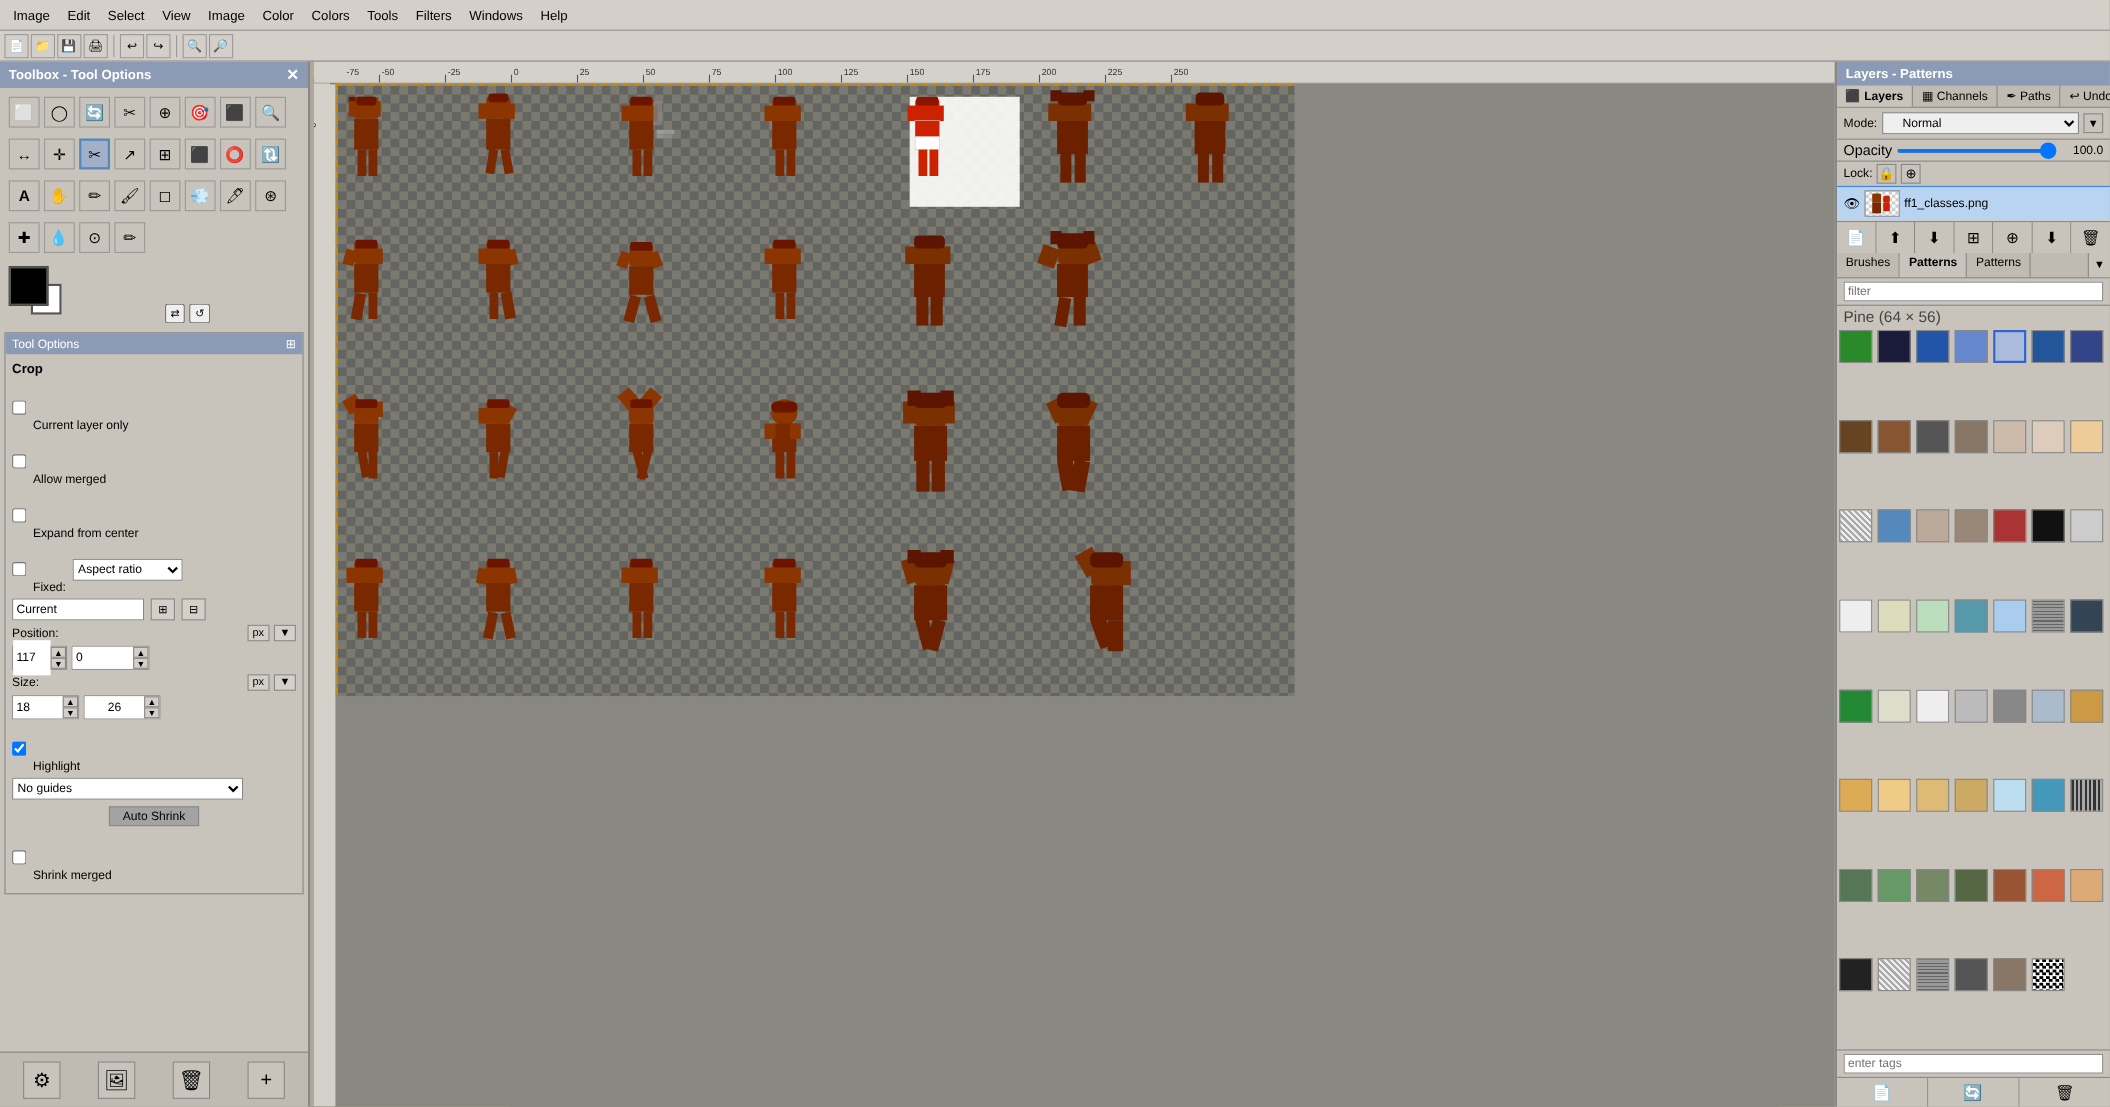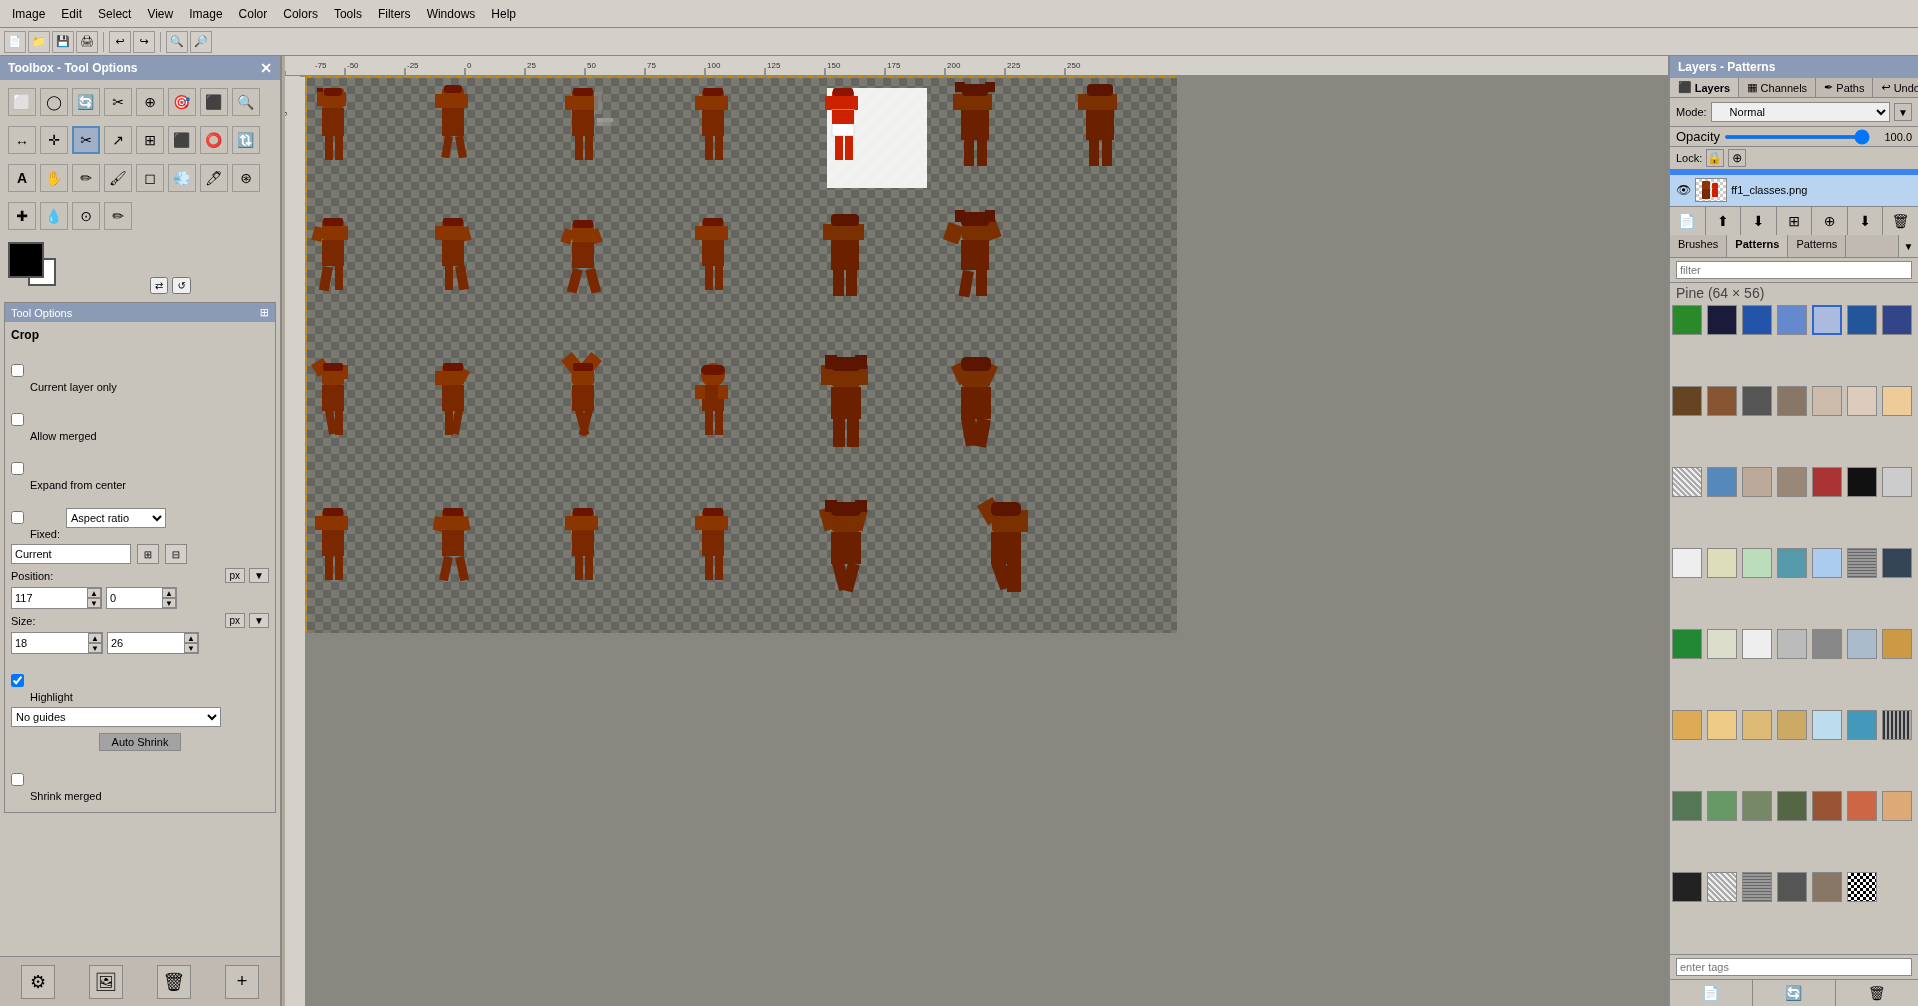--- a/index.html
+++ b/index.html
@@ -224,21 +224,21 @@
       gap: 4px;
       border-bottom: 1px solid #888;
     }
     .opacity-label { font-size: 13px; }
     .opacity-slider { flex: 1; height: 4px; }
     .opacity-value { font-size: 11px; width: 38px; text-align: right; }
     .lock-row {
       display: flex; align-items: center;
       padding: 2px 6px;
       gap: 4px;
-      border-bottom: 6px solid #3b82f6;
+      border-bottom: 1px solid #3b82f6;
     }
     .lock-label { font-size: 11px; }
     .lock-btn { width: 18px; height: 18px; border: 1px solid #888; background: #c8c3bb; display: flex; align-items: center; justify-content: center; cursor: pointer; font-size: 12px; }
 
     
     .layer-row {
       display: flex;
       align-items: center;
       padding: 3px 6px;
       gap: 4px;
@@ -534,21 +534,21 @@
       </div>
 
       <div style="display:flex;align-items:center;gap:4px;margin-bottom:4px;">
         <span style="font-size:11px;">Position:</span>
         <span style="flex:1;"></span>
         <span class="px-badge">px</span>
         <span class="px-badge">▼</span>
       </div>
       <div style="display:flex;gap:4px;margin-bottom:4px;">
         <div style="display:flex;align-items:center;border:1px solid #888;background:#fff;height:22px;">
-          <input type="text" style="width: 75px; border: none; height: 20px; font-size: 11px; padding: 4px 3px;" value="117">
+          <input type="text" style="width: 34px; border: none; height: 20px; font-size: 11px; padding: 16px 3px;" value="117">
           <div style="display:flex;flex-direction:column;">
             <button class="spin-btn">▲</button>
             <button class="spin-btn">▼</button>
           </div>
         </div>
         <div style="display:flex;align-items:center;border:1px solid #888;background:#fff;height:22px;">
           <input type="text" style="width: 55px; border: none; height: 20px; font-size: 11px; padding: 0px 3px;" value="0">
           <div style="display:flex;flex-direction:column;">
             <button class="spin-btn">▲</button>
             <button class="spin-btn">▼</button>
@@ -557,28 +557,28 @@
       </div>
 
       <div style="display:flex;align-items:center;gap:4px;margin-bottom:4px;">
         <span style="font-size:11px;">Size:</span>
         <span style="flex:1;"></span>
         <span class="px-badge">px</span>
         <span class="px-badge">▼</span>
       </div>
       <div style="display:flex;gap:4px;margin-bottom:4px;">
         <div style="display:flex;align-items:center;border:1px solid #888;background:#fff;height:22px;">
-          <input type="text" style="width: 76px; border: none; height: 20px; font-size: 11px; padding: 0px 3px;" value="18">
+          <input type="text" style="width: 45px; border: none; height: 20px; font-size: 11px; padding: 0px 3px;" value="18">
           <div style="display:flex;flex-direction:column;">
             <button class="spin-btn">▲</button>
             <button class="spin-btn">▼</button>
           </div>
         </div>
         <div style="display:flex;align-items:center;border:1px solid #888;background:#fff;height:22px;">
-          <input type="text" style="width: 76px; border: none; height: 20px; font-size: 11px; padding: 0px 3px;" value="26">
+          <input type="text" style="width: 54px; border: none; height: 20px; font-size: 11px; padding: 0px 3px; text-align: center;" value="26">
           <div style="display:flex;flex-direction:column;">
             <button class="spin-btn">▲</button>
             <button class="spin-btn">▼</button>
           </div>
         </div>
       </div>
 
       <div class="option-row">
         <input type="checkbox" class="option-check" checked="" style="">
         <span class="option-label">Highlight</span>

